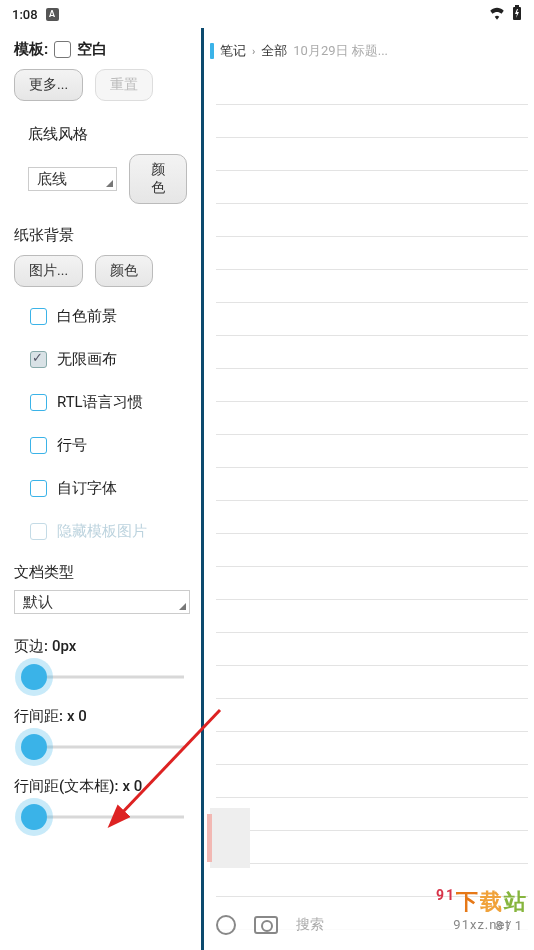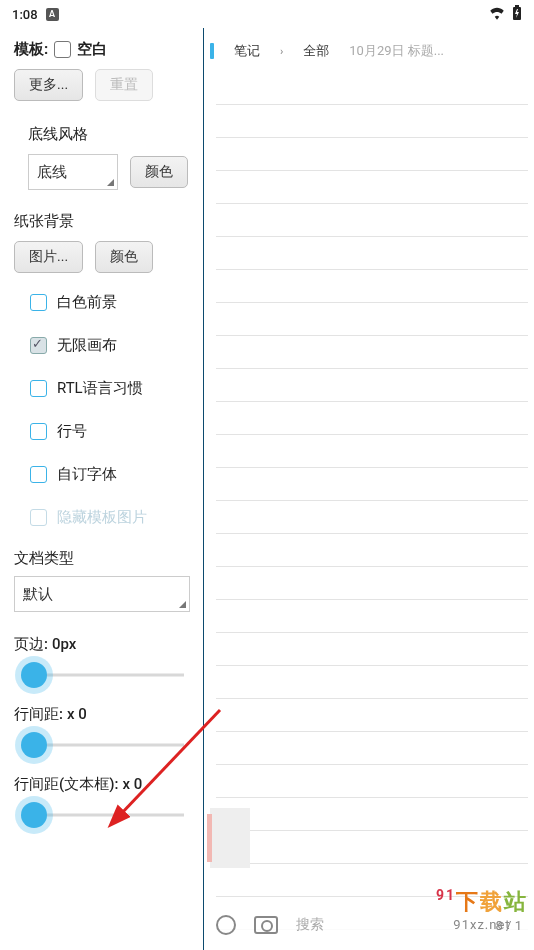--- a/index.html
+++ b/index.html
@@ -4,48 +4,48 @@
 <style>
 * { margin: 0; padding: 0; box-sizing: border-box; font-family: -apple-system, "Segoe UI", Roboto, sans-serif; }
 html, body { width: 534px; height: 950px; background: #fff; overflow: hidden; position: relative; }
 
 .statusbar { height: 28px; display: flex; align-items: center; justify-content: space-between; padding: 0 12px; font-size: 13px; font-weight: 500; color: #222; }
 .statusbar .left { display: flex; align-items: center; gap: 8px; }
 .statusbar .right { display: flex; align-items: center; gap: 6px; }
 .badge-a { background: #555; color: #fff; font-size: 9px; width: 13px; height: 13px; display: inline-flex; align-items: center; justify-content: center; border-radius: 2px; font-weight: 600; }
 
 .app { display: flex; height: 922px; }
-.leftpane { width: 204px; border-right: 1px solid #0c4a6e; overflow: hidden; padding-bottom: 8px; }
+.leftpane { width: 204px; border-right: 3px solid #0c4a6e; overflow: hidden; padding-bottom: 8px; }
 .rightpane { flex: 1; position: relative; display: flex; flex-direction: column; }
 
 
-.crumbs { display: flex; align-items: center; gap: 20px; font-size: 13px; padding: 14px 6px 12px 6px; }
+.crumbs { display: flex; align-items: center; gap: 6px; font-size: 13px; padding: 14px 6px 12px 6px; }
 .crumb-marker { width: 4px; height: 16px; background: #3bb3e8; border-radius: 1px; }
 .crumb { color: #333; }
 .crumb-sep { color: #888; font-size: 11px; }
 .crumb-date { color: #aaa; }
 
 .lined-area { flex: 1; background-image: linear-gradient(to bottom, transparent 0, transparent 32px, #e3e3e3 32px, #e3e3e3 33px); background-size: 100% 33px; margin: 0 6px 0 12px; }
 
 
 .section { padding: 12px 14px 0 14px; }
 .row { display: flex; align-items: center; gap: 6px; }
 .label { font-size: 15px; color: #222; font-weight: 500; }
 .label-strong { font-weight: 700; }
 
-.btn { background: linear-gradient(#f3f3f3,#e6e6e6); border: 1px solid #bbb; padding: 6px 14px; font-size: 14px; color: #333; cursor: pointer; border-radius: 5px; }
+.btn { background: linear-gradient(#f3f3f3,#e6e6e6); border: 1px solid #bbb; padding: 6px 14px; font-size: 14px; color: #333; cursor: pointer; border-radius: 10px; }
 .btn:disabled, .btn.disabled { color: #bbb; border-color: #ddd; background: #f6f6f6; }
 
 .checkbox-sq { width: 17px; height: 17px; border: 1.5px solid #777; border-radius: 3px; display: inline-block; background: #fff; }
 .checkbox-sq.blue { border-color: #3bb3e8; }
 .checkbox-sq.checked { background: #d9e2e6; border-color: #8aa; position: relative; }
 .checkbox-sq.checked::after { content: "✓"; position: absolute; top: -2px; left: 1px; font-size: 13px; color: #556; }
 .checkbox-sq.disabled { border-color: #c4dbe6; }
 
-.select-like { border: 1px solid #ccc; background: #fff; padding: 6px 8px; font-size: 15px; color: #333; position: relative; height: 36px; display: flex; align-items: center; }
+.select-like { border: 1px solid #ccc; background: #fff; padding: 6px 8px; font-size: 15px; color: #333; position: relative; height: 24px; display: flex; align-items: center; }
 .select-like::after { content: ""; position: absolute; right: 3px; bottom: 3px; width: 0; height: 0; border-left: 7px solid transparent; border-bottom: 7px solid #777; }
 
 
 .slider { position: relative; height: 30px; margin: 6px 0 0 20px; width: 150px; }
 .slider-track-bg { position: absolute; top: 50%; left: 0; right: 0; height: 3px; background: #d8d8d8; transform: translateY(-50%); }
 .slider-track-fill { position: absolute; top: 50%; left: 0; height: 3px; background: #3bb3e8; transform: translateY(-50%); }
 .slider-thumb { position: absolute; top: 50%; width: 26px; height: 26px; border-radius: 50%; background: #3bb3e8; transform: translate(-50%, -50%); }
 .slider-thumb.halo::before { content: ""; position: absolute; inset: -6px; border-radius: 50%; background: rgba(59,179,232,0.28); z-index: -1; }
 
 .check-row { display: flex; align-items: center; gap: 10px; padding: 12px 14px 12px 30px; font-size: 15px; color: #222; }

